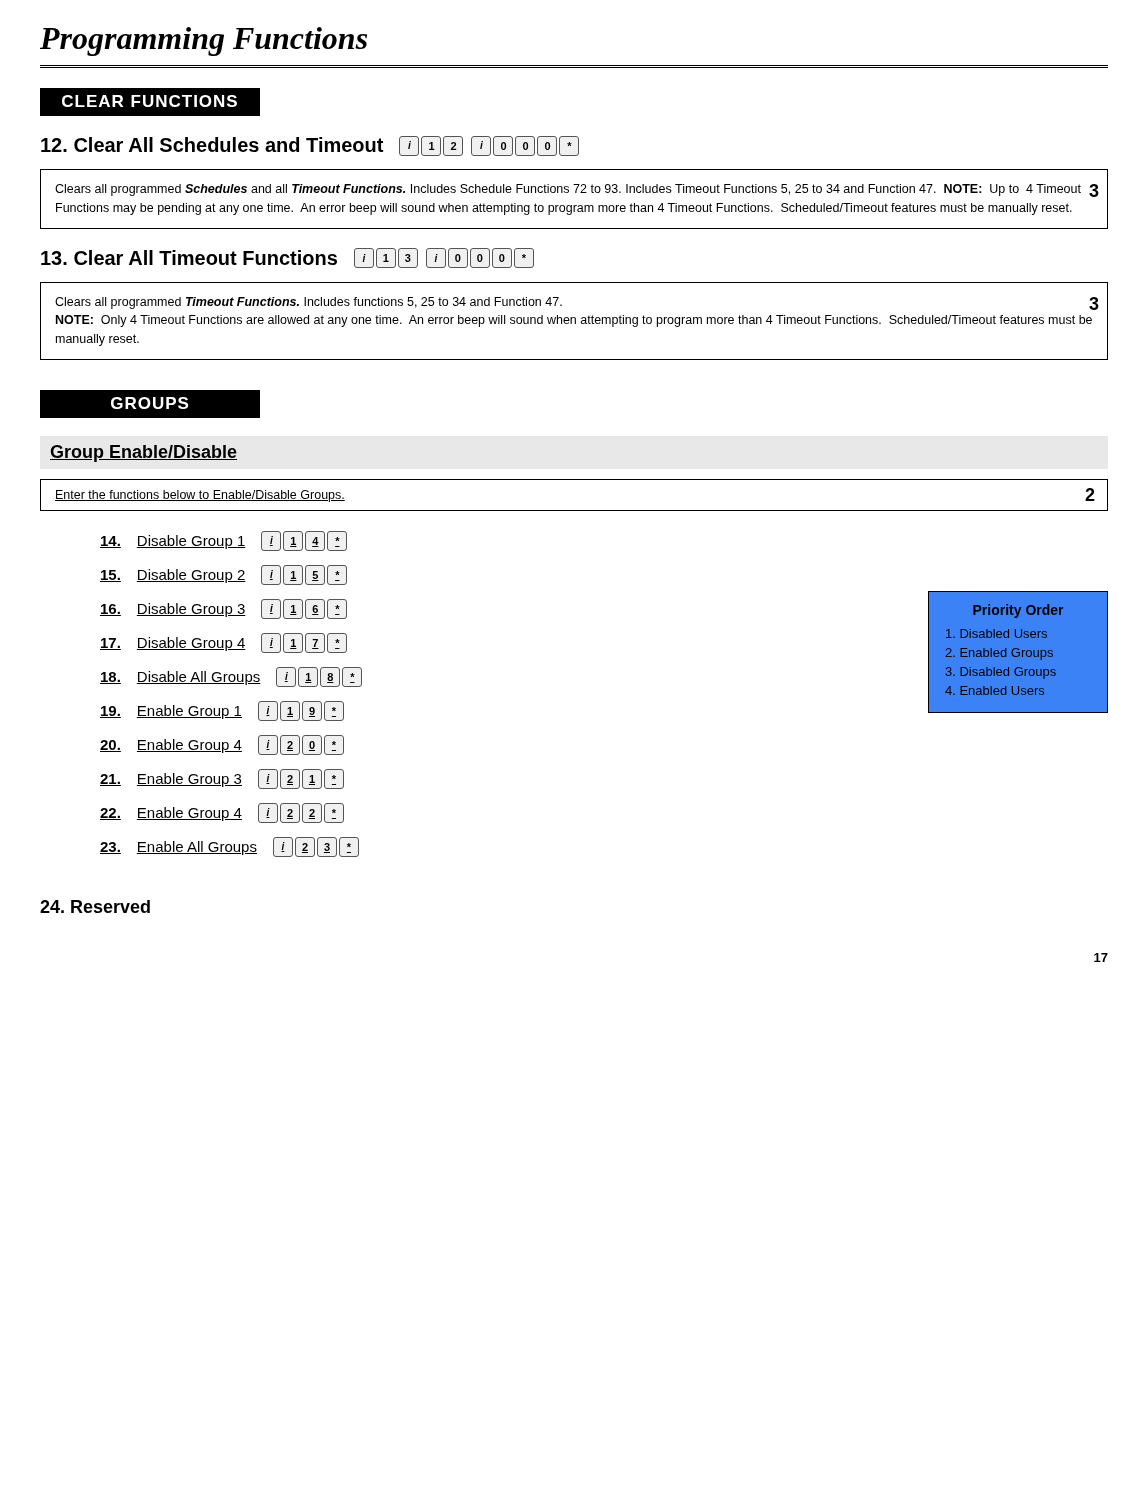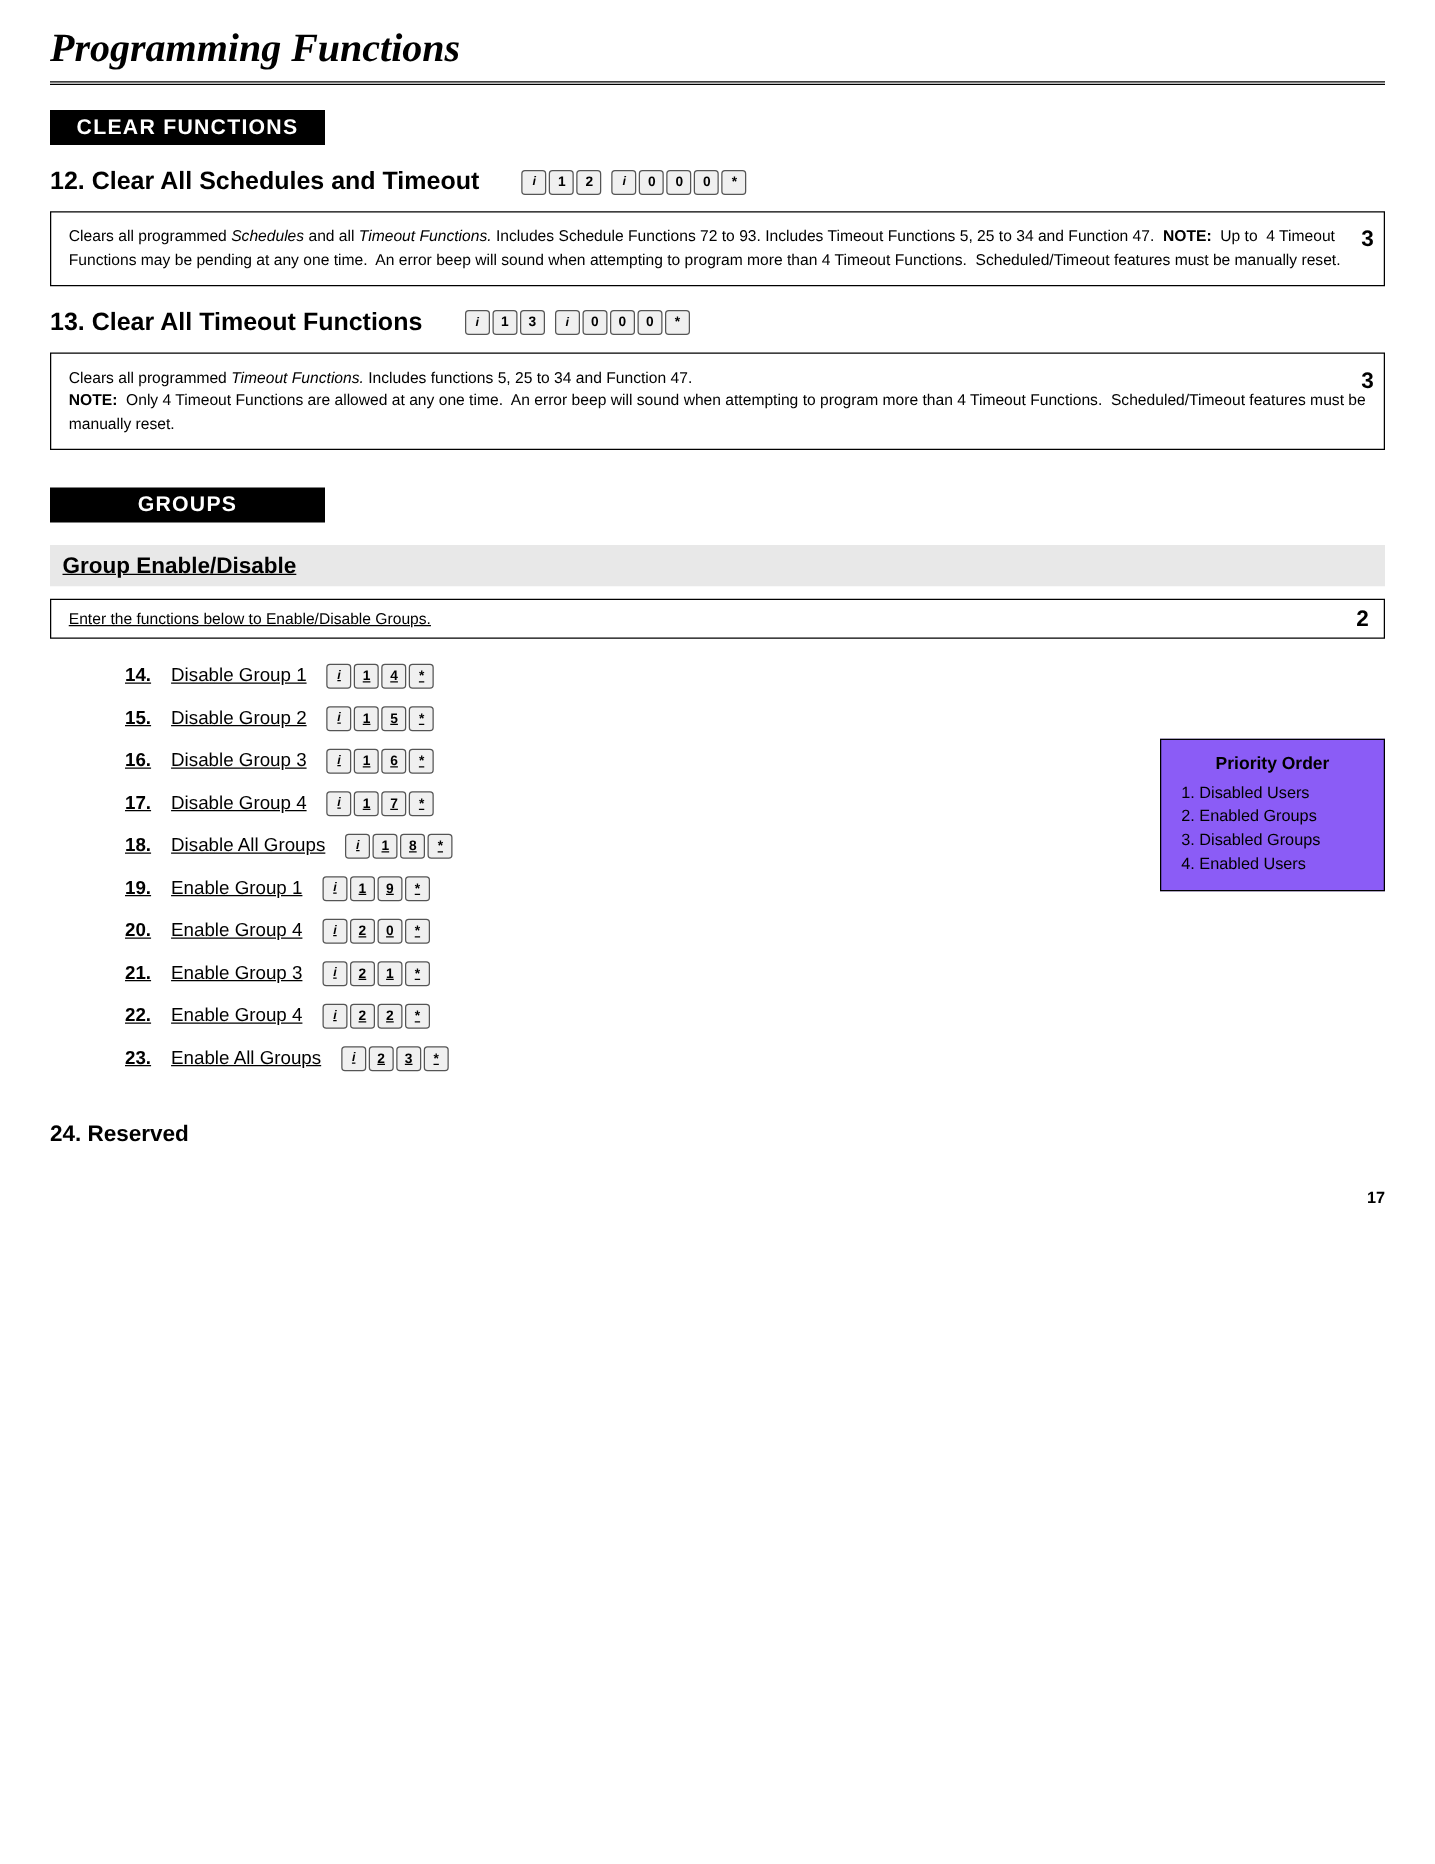--- a/index.html
+++ b/index.html
@@ -32,21 +32,21 @@
       padding: 4px 0;
       width: 220px;
       margin-bottom: 18px;
     }
     .function-title {
       font-size: 20px;
       font-weight: bold;
       margin-bottom: 12px;
       display: flex;
       align-items: center;
-      gap: 34px;
+      gap: 16px;
     }
     .function-title span.num { font-weight: bold; }
     .key-sequence {
       display: inline-flex;
       align-items: center;
       gap: 2px;
     }
     .key {
       display: inline-flex;
       align-items: center;
@@ -73,21 +73,21 @@
       line-height: 1.5;
       position: relative;
     }
     .note-box .step-num {
       position: absolute;
       top: 8px;
       right: 8px;
       font-size: 18px;
       font-weight: bold;
     }
-    .note-box em { font-style: italic; }
+    .note-box em { font-style: italic; font-weight: bold; }
     .note-box strong { font-weight: bold; }
     .section-gap { margin-bottom: 30px; }
     .groups-section { margin-top: 10px; text-decoration: underline; }
     .group-enable-disable-title {
       font-size: 18px;
       font-weight: bold;
       background: #e8e8e8;
       padding: 6px 10px;
       margin-bottom: 10px;
     }
@@ -120,21 +120,21 @@
       font-size: 15px;
     }
     .function-row .fn-num { font-weight: bold; }
     .priority-box {
       position: absolute;
       right: 0;
       top: 60px;
       border: 1px solid #000;
       padding: 10px 16px;
       font-size: 13px;
-      background: #8b5cf6;
+      background: #3b82f6;
       width: 180px;
     }
     .priority-box .priority-title {
       font-weight: bold;
       text-align: center;
       margin-bottom: 8px;
       font-size: 14px;
     }
     .priority-box .priority-item {
       margin-bottom: 4px;

